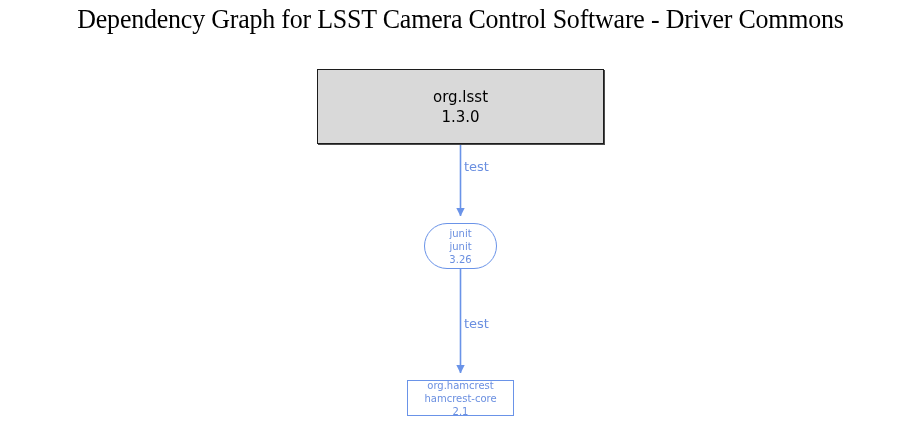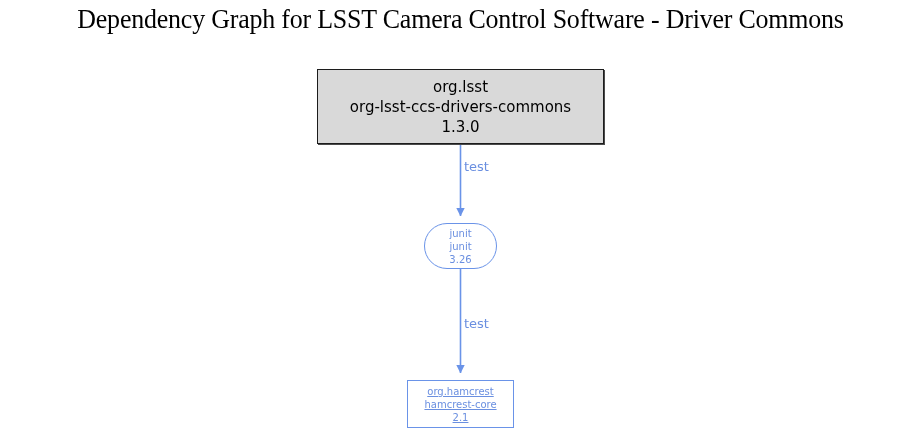--- a/index.html
+++ b/index.html
@@ -87,22 +87,21 @@
     top: 223px;
     width: 73px;
     height: 46px;
     border-radius: 23px;
   }
 
   .node-hamcrest {
     left: 407px;
     top: 380px;
     width: 107px;
-    height: 48px;
-    text-decoration: underline;
+    height: 36px;
   }
 
   
   .edge-label {
     position: absolute;
     font-family: "DejaVu Sans", "Liberation Sans", sans-serif;
     font-size: 13px;
     line-height: 11px;
     color: #6a8fe0;
     white-space: nowrap;
@@ -122,21 +121,20 @@
 
   <line x1="460.5" y1="117" x2="460.5" y2="216" stroke="#6a93e8" stroke-width="1.6" marker-end="url(#arrowhead)"></line>
 
   <line x1="460.5" y1="269" x2="460.5" y2="373" stroke="#6a93e8" stroke-width="1.6" marker-end="url(#arrowhead)"></line>
 </svg>
 
 <div class="graph-title">Dependency Graph for LSST Camera Control Software - Driver Commons</div>
 
 <div class="node node-root">
   <span class="node-line">org.lsst</span>
-  <span class="node-line">org-lsst-ccs-drivers-commons</span>
   <span class="node-line">1.3.0</span>
 </div>
 
 <div class="node node-dep node-junit">
   <span class="node-line">junit</span>
   <span class="node-line">junit</span>
   <span class="node-line">3.26</span>
 </div>
 
 <div class="node node-dep node-hamcrest">

